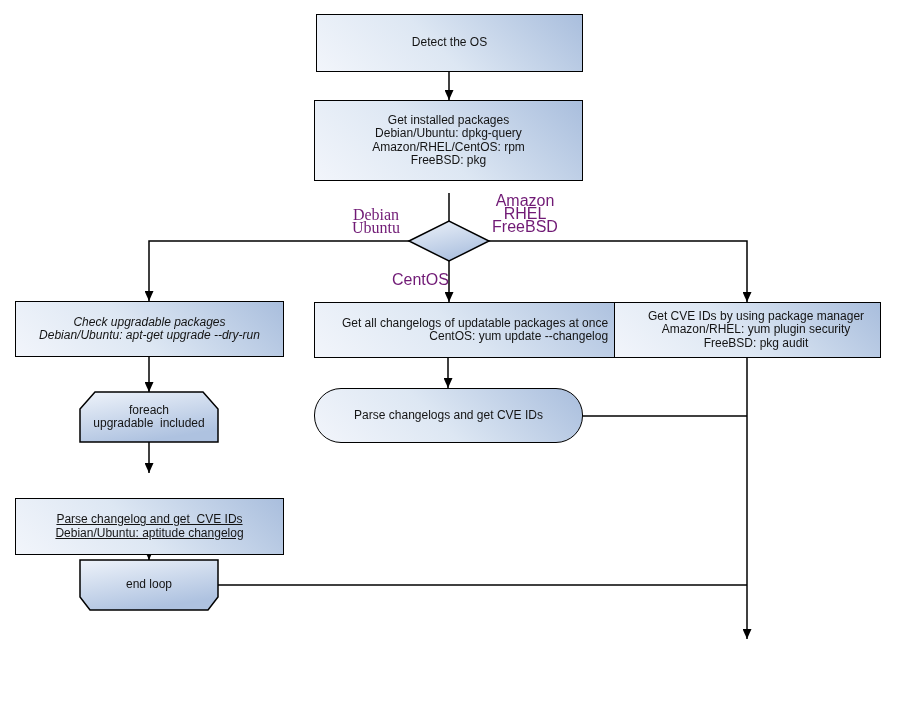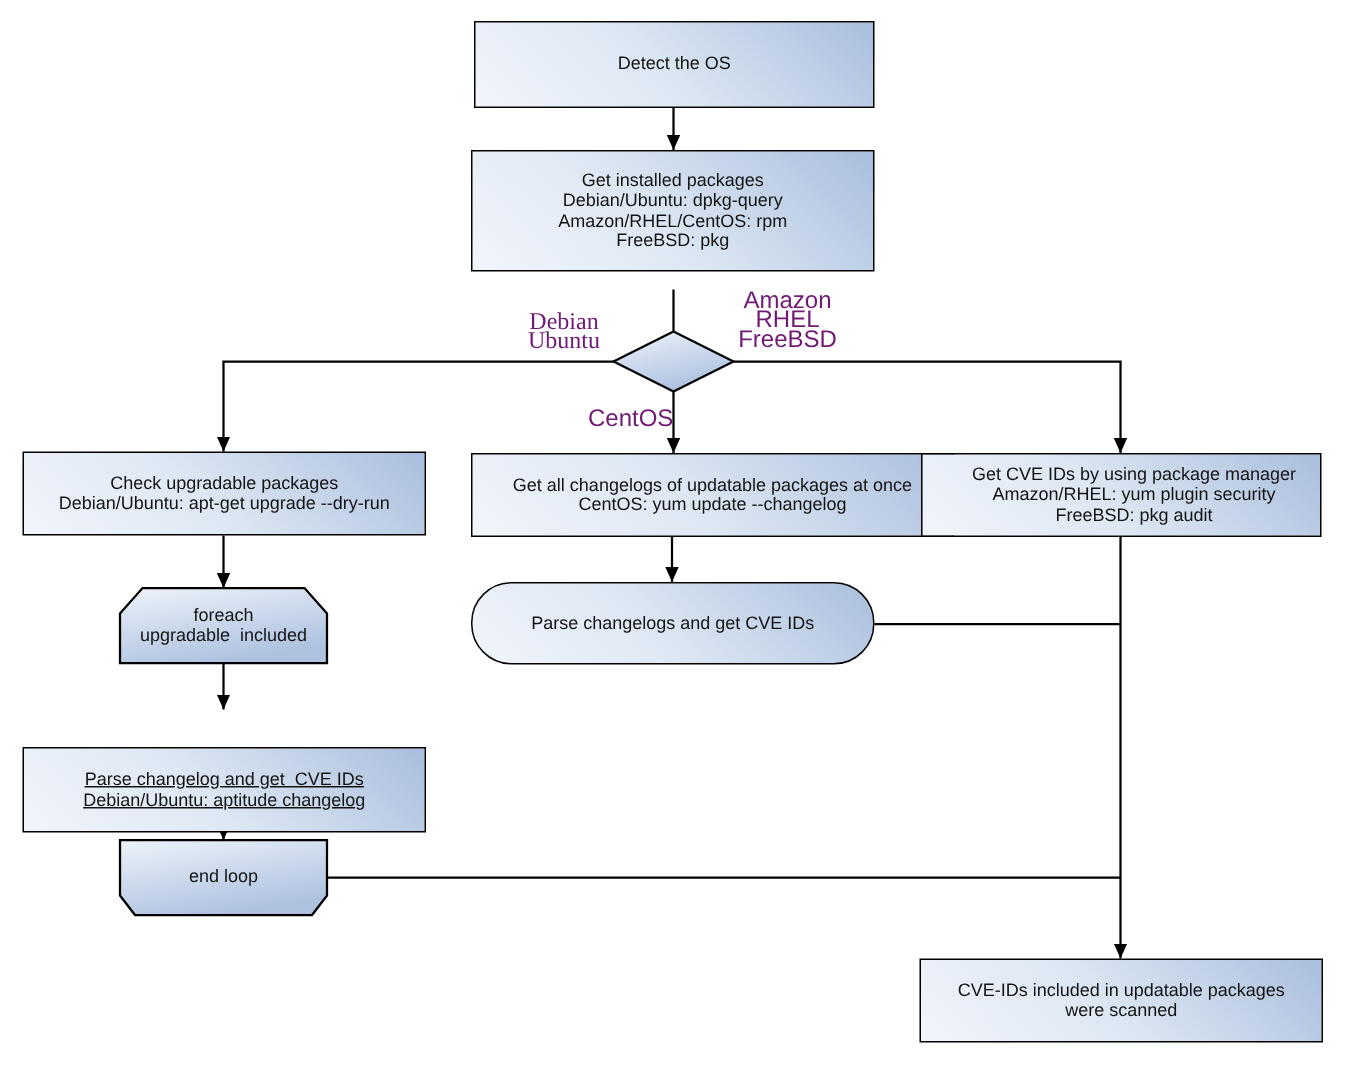--- a/index.html
+++ b/index.html
@@ -66,37 +66,35 @@
     <polygon class="shape" points="80,560 218,560 218,597 208,610 90,610 80,597" fill="url(#gradShape)"></polygon>
   </svg>
 
   <div class="node" style="left:316px;top:14px;width:267px;height:58px;">Detect the OS</div>
 
   <div class="node" style="left:314px;top:100px;width:269px;height:81px;">Get installed packages
 Debian/Ubuntu: dpkg-query
 Amazon/RHEL/CentOS: rpm
 FreeBSD: pkg</div>
 
-  <div class="node" style="left:15px;top:301px;width:269px;height:56px;">Check upgradable packages
+  <div class="node" style="left:15px;top:301px;width:269px;height:56px;font-style:italic;">Check upgradable packages
 Debian/Ubuntu: apt-get upgrade --dry-run</div>
 
   <div class="node" style="left:15px;top:498px;width:269px;height:57px;text-decoration:underline;">Parse changelog and get  CVE IDs
 Debian/Ubuntu: aptitude changelog</div>
 
-  <div class="node" style="left:314px;top:302px;width:322px;height:56px;">Get all changelogs of updatable packages at once
+  <div class="node" style="left:314px;top:302px;width:322px;height:56px;text-align:right;">Get all changelogs of updatable packages at once
 CentOS: yum update --changelog</div>
 
   <div class="node" style="left:314px;top:388px;width:269px;height:55px;border-radius:27px;">Parse changelogs and get CVE IDs</div>
 
   <div class="node" style="left:614px;top:302px;width:267px;height:56px;padding-left:17px;">Get CVE IDs by using package manager
 Amazon/RHEL: yum plugin security
 FreeBSD: pkg audit</div>
 
-  <div class="node" style="left:613px;top:639px;width:269px;height:56px;">CVE-IDs included in updatable packages
-were scanned</div>
 
   <div class="shape-text" style="left:80px;top:392px;width:138px;height:50px;">foreach
 upgradable  included</div>
 
   <div class="shape-text" style="left:80px;top:560px;width:138px;height:50px;">end loop</div>
 
   <div class="edge-label" style="left:338px;top:209px;width:76px;text-align:center;font-family:Liberation Serif, serif;">Debian
 Ubuntu</div>
 
   <div class="edge-label" style="left:486px;top:195px;width:78px;text-align:center;">Amazon

